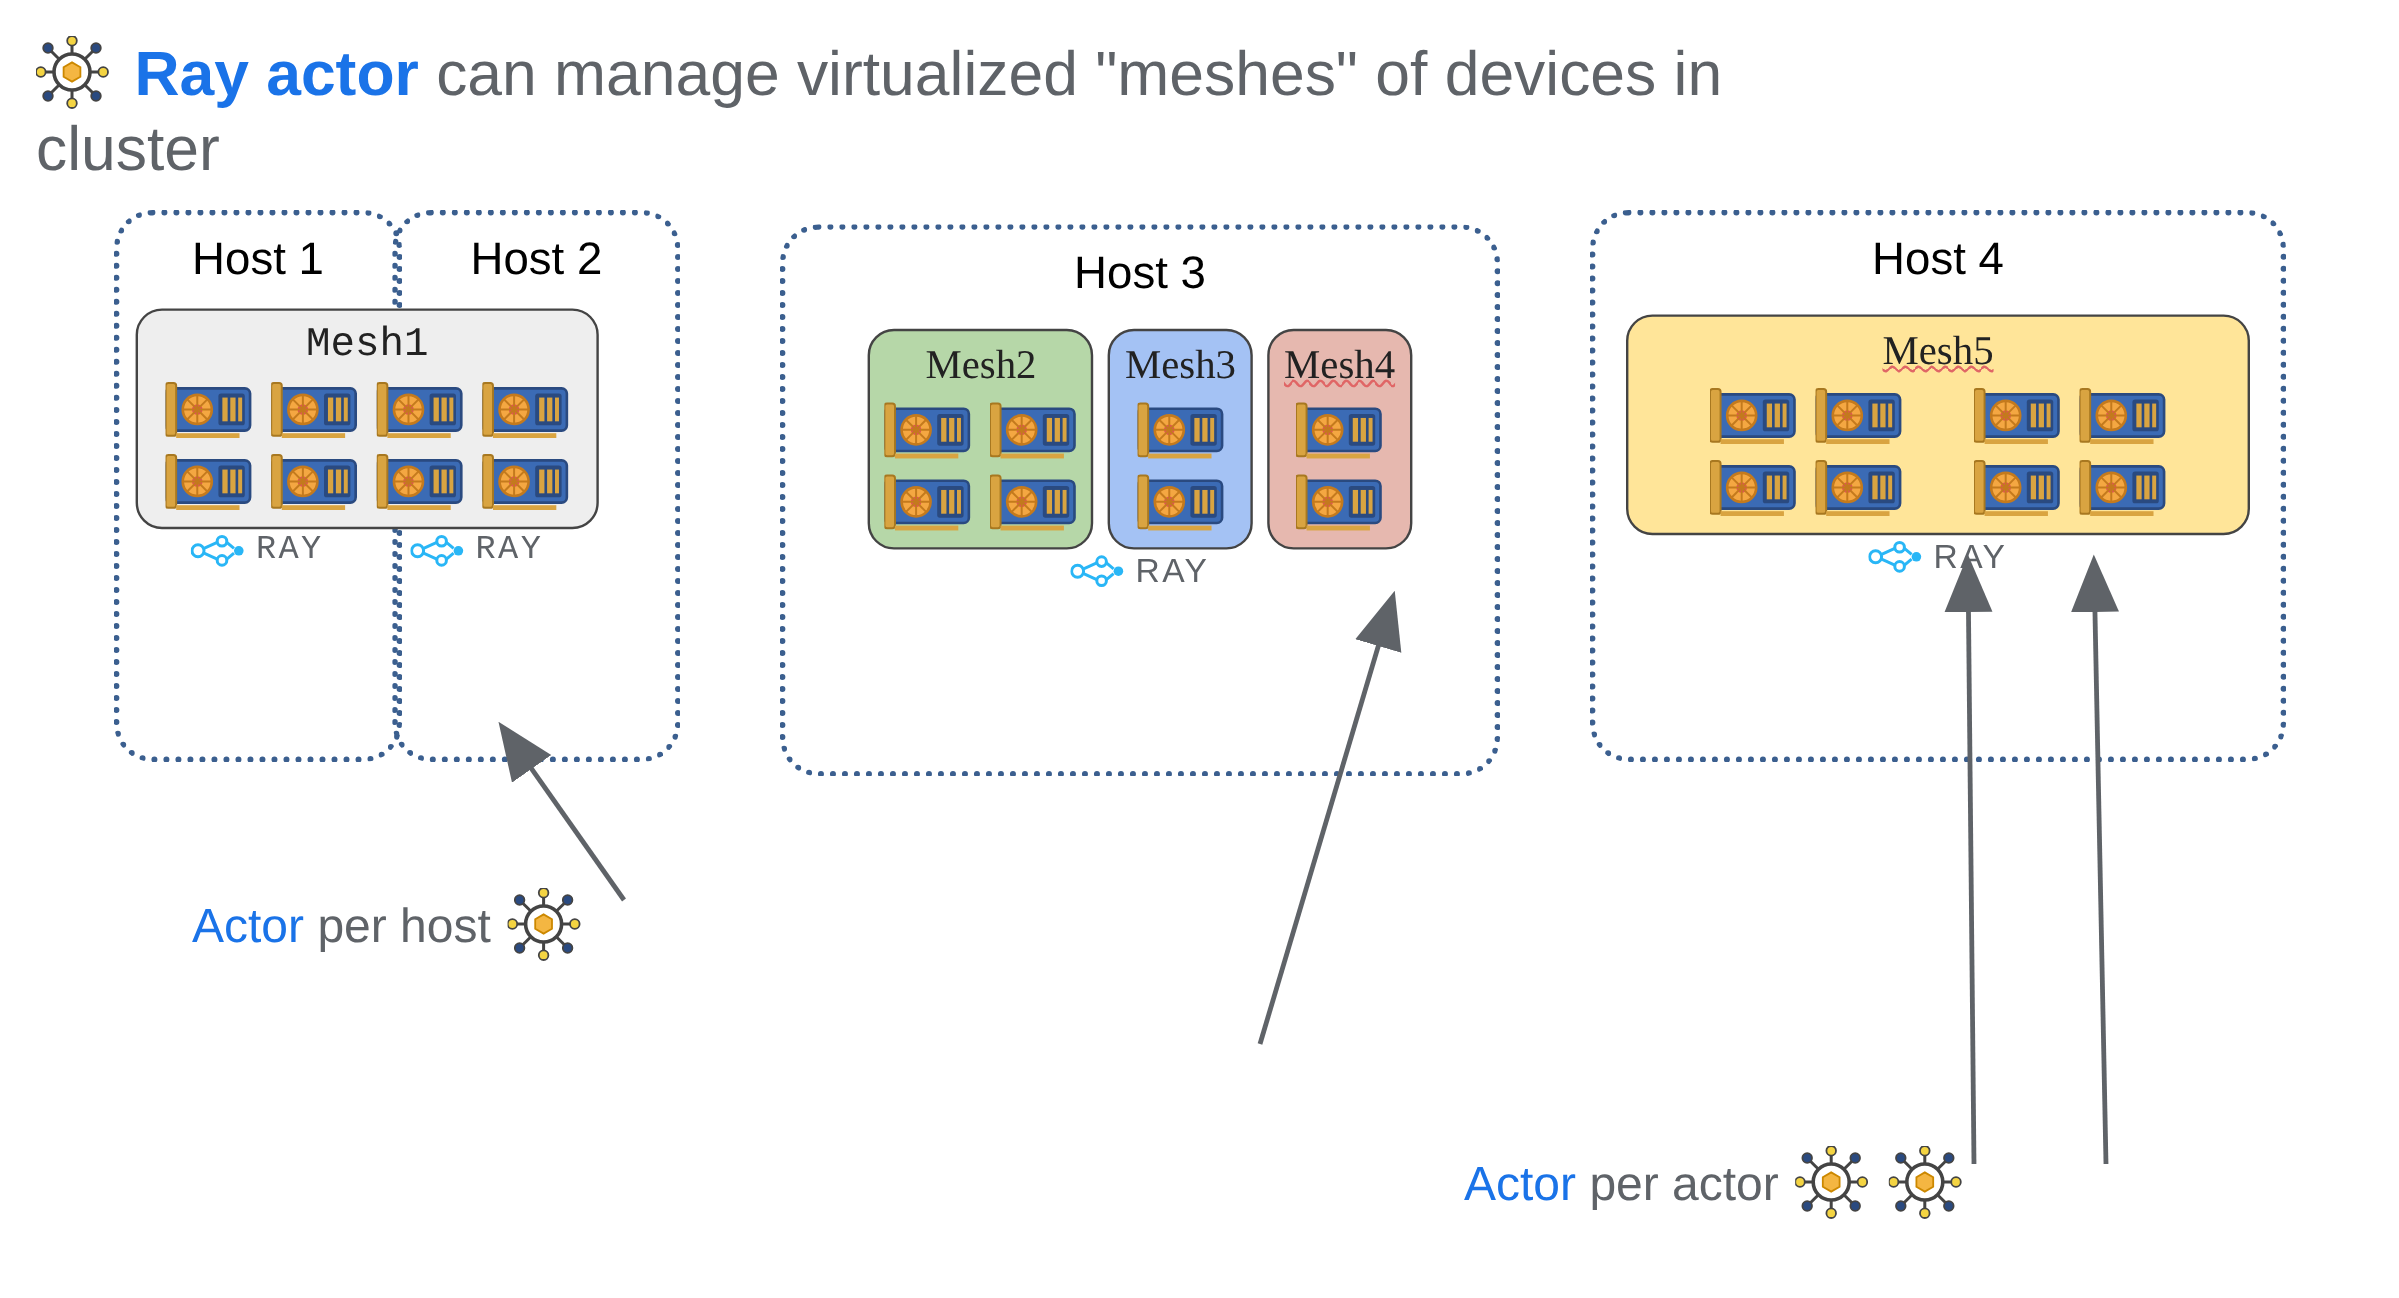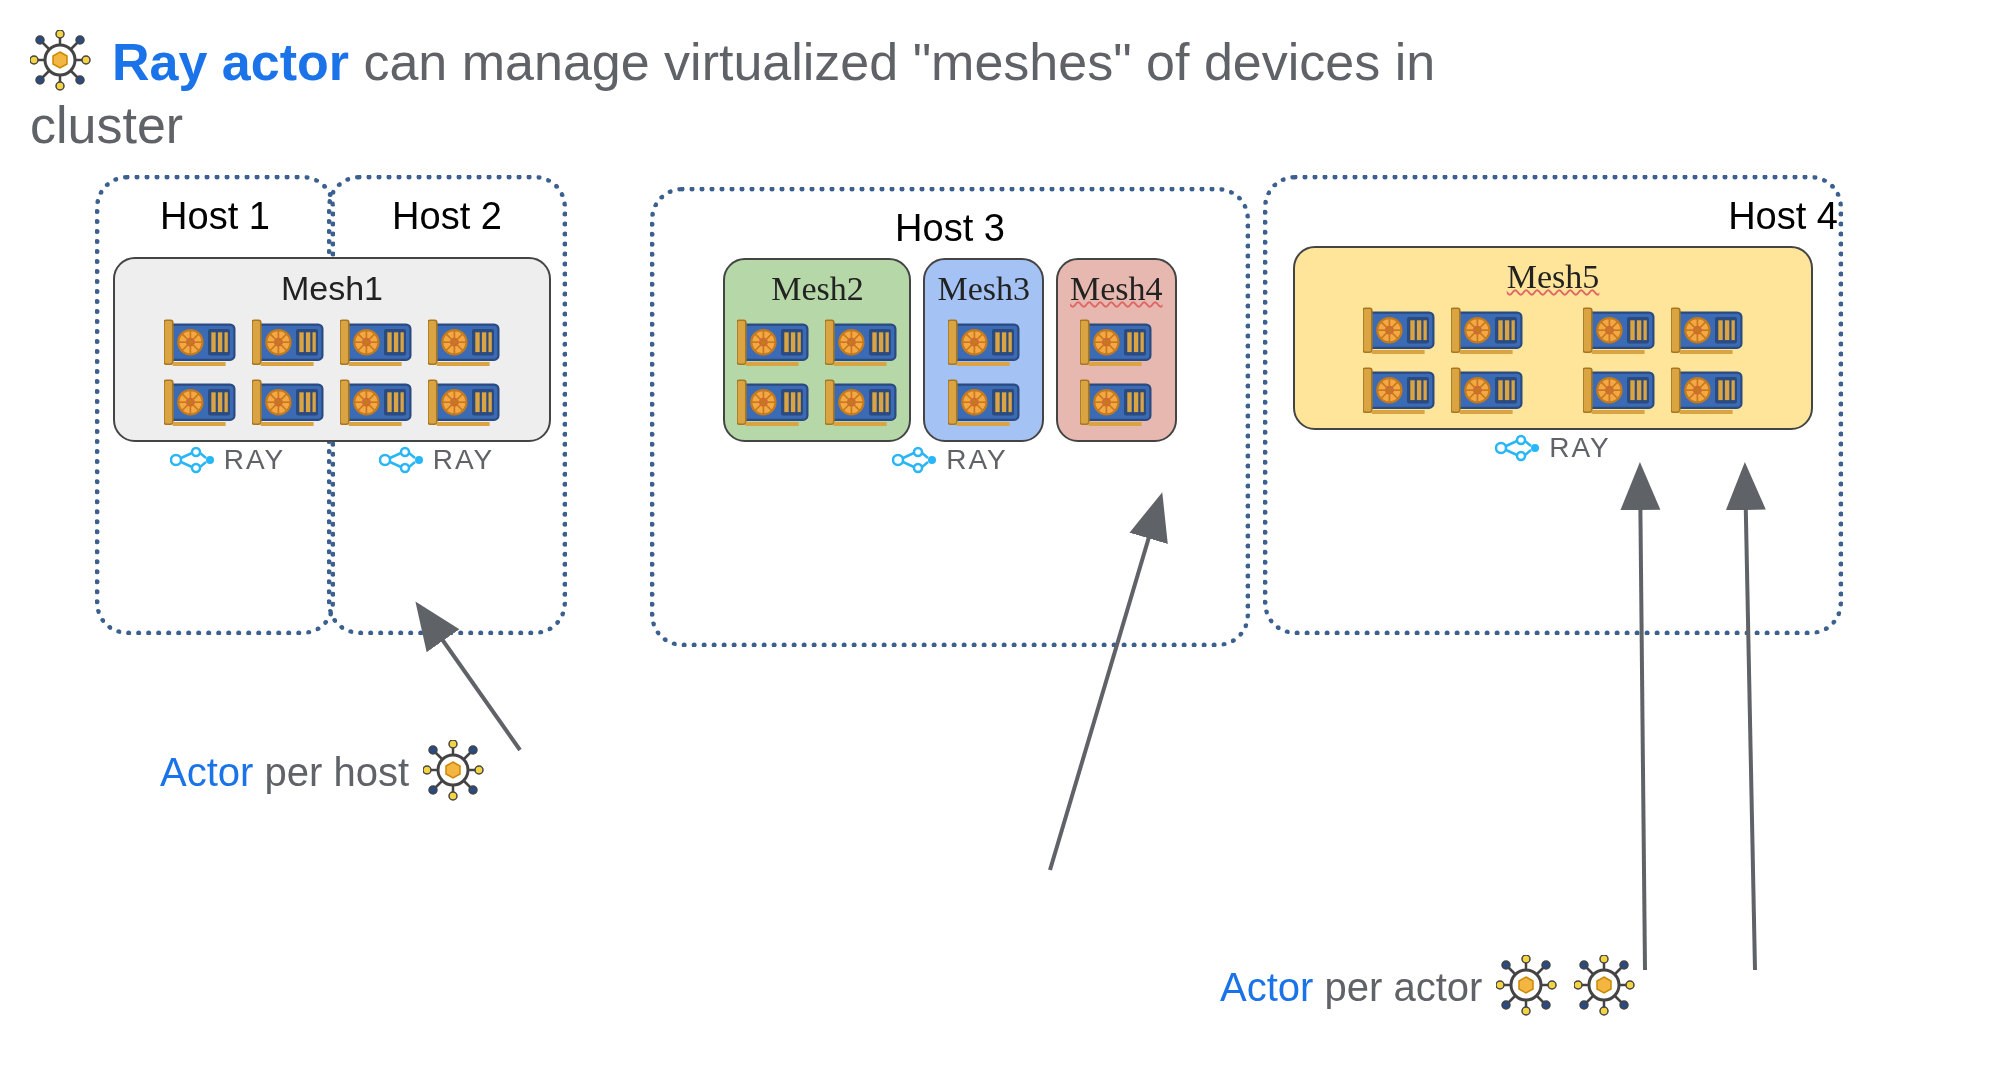--- a/index.html
+++ b/index.html
@@ -39,21 +39,21 @@
   .host-box {
     position: absolute;
     border: 5px dotted #3b5f8f;
     border-radius: 32px;
     padding-top: 15px;
     text-align: center;
   }
   .host-label {
     font-size: 38px;
     color: #000;
-    margin-bottom: 8px;
+    margin-bottom: 24px;
   }
   .mesh-container {
     display: flex;
     justify-content: center;
     gap: 12px;
     padding: 0 12px;
     font-family: Liberation Serif, serif;
   }
   .mesh-box {
     border: 2px solid #444;
@@ -109,28 +109,29 @@
   .fill-grey  { background: #eeeeee; }
   .fill-green { background: #b6d7a8; }
   .fill-blue  { background: #a4c2f4; }
   .fill-coral { background: #e6b8af; }
   .fill-yellow{ background: #ffe599; }
 
   
   #host1 { left: 0;   top: 0; width: 240px; height: 460px; }
   #host2 { left: 232px; top: 0; width: 240px; height: 460px; }
   #host3 { left: 555px; top: 12px; width: 600px; height: 460px; }
-  #host4 { left: 1168px; top: 0; width: 580px; height: 460px; text-align: right; }
+  #host4 { left: 1230px; top: 0; width: 580px; height: 460px; }
 
   
   #mesh1-wrap {
     position: absolute;
     left: 18px;
     top: 82px;
-    width: 438px;
+    width: 386px;
+    font-family: Liberation Mono, monospace;
   }
   #mesh1-wrap .ray-badge-row { padding: 0 10px; }
 
   .host12-group {
     position: absolute;
     left: 0; top: 0; width: 475px; height: 460px;
   }
 
   .h4-gpu-row { display:flex; gap: 16px; }
   .h4-gpu-row .group { display:flex; gap:16px; }

